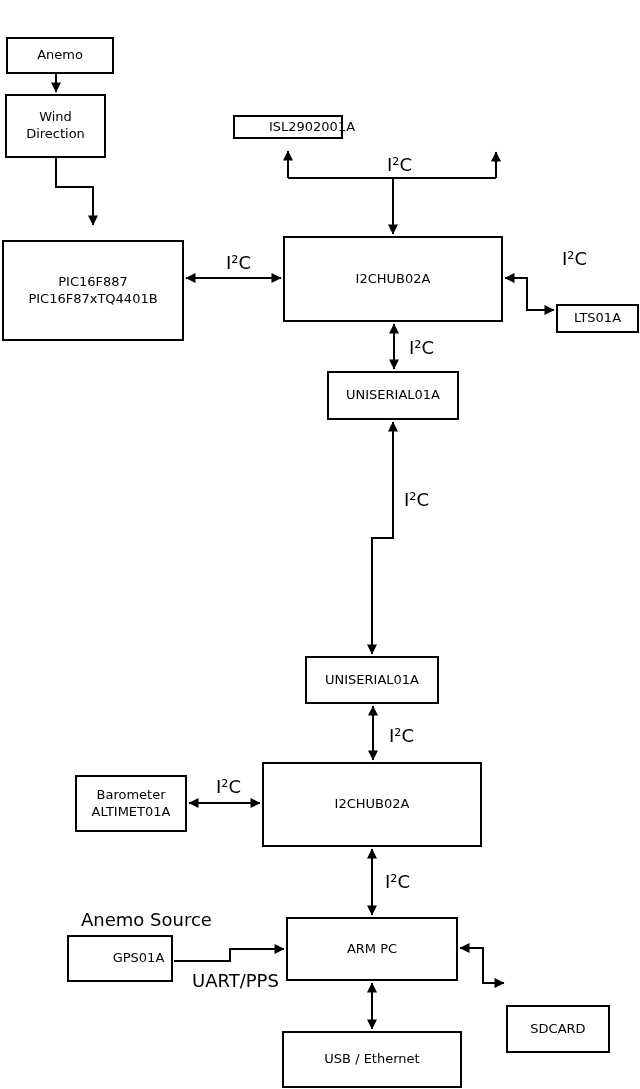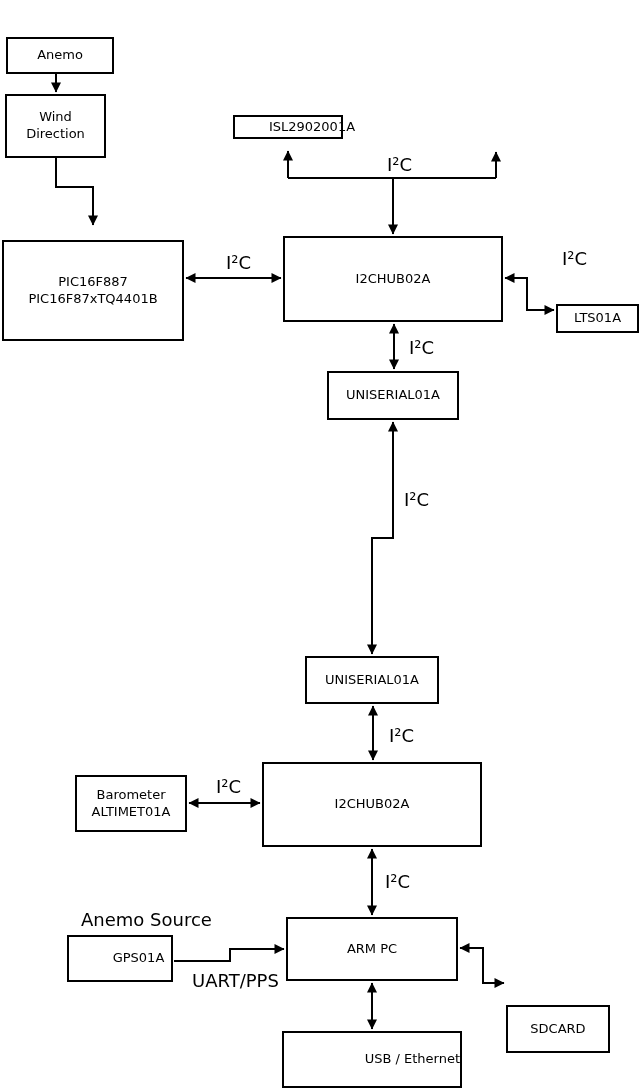--- a/index.html
+++ b/index.html
@@ -82,21 +82,21 @@
   </div>
   <div class="box" style="left:67px;top:935px;width:106px;height:47px;padding-left:37px;">
     <span>GPS01A</span>
   </div>
   <div class="box" style="left:286px;top:917px;width:172px;height:64px;">
     <span>ARM PC</span>
   </div>
   <div class="box" style="left:506px;top:959px;width:104px;height:48px;margin-top:46px;">
     <span>SDCARD</span>
   </div>
-  <div class="box" style="left:282px;top:1031px;width:180px;height:57px;justify-content:flex-end;">
+  <div class="box" style="left:282px;top:1031px;width:180px;height:57px;">
     <span>USB / Ethernet</span>
   </div>
 
   <span class="lbl" style="left:387px;top:154px;">I²C</span>
   <span class="lbl" style="left:226px;top:252px;">I²C</span>
   <span class="lbl" style="left:562px;top:248px;">I²C</span>
   <span class="lbl" style="left:409px;top:337px;">I²C</span>
   <span class="lbl" style="left:404px;top:489px;">I²C</span>
   <span class="lbl" style="left:389px;top:725px;">I²C</span>
   <span class="lbl" style="left:216px;top:776px;">I²C</span>

